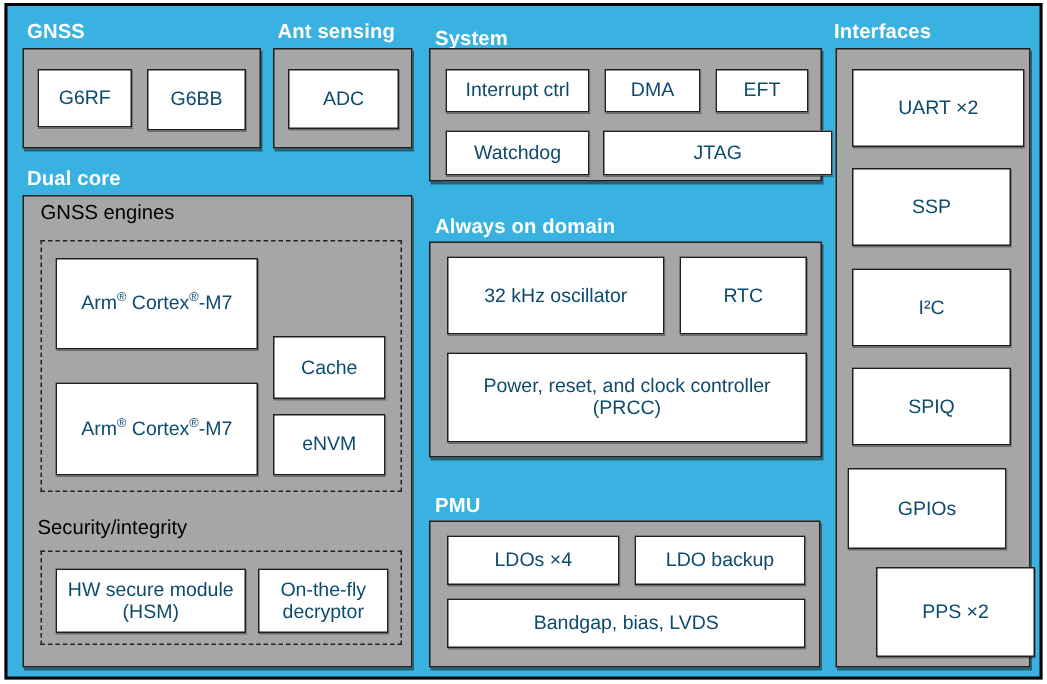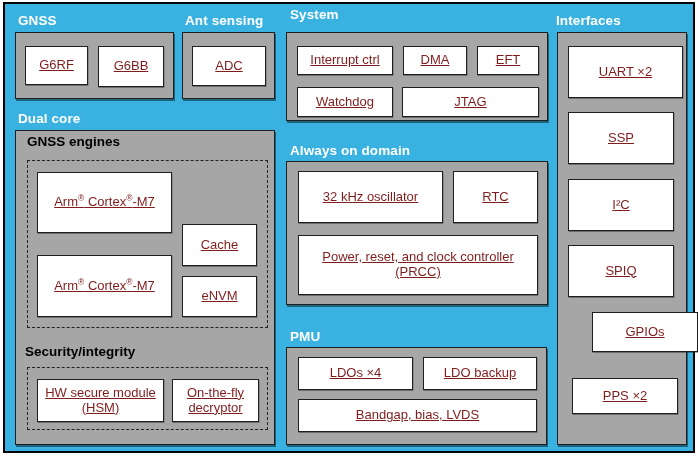--- a/index.html
+++ b/index.html
@@ -18,45 +18,45 @@
     position:absolute;left:3px;top:2px;width:688px;height:447px;
     background:var(--panel);border:2px solid #000;
   }
   
   .glabel{
     position:absolute;color:#fff;font-weight:700;font-size:13.5px;
     letter-spacing:.1px;white-space:nowrap;
   }
   
   .sublabel{
-    position:absolute;color:#000;font-weight:700;font-size:13.5px;white-space:nowrap;
+    position:absolute;color:#000;font-weight:400;font-size:13.5px;white-space:nowrap;
   }
   .gbox{
     position:absolute;background:var(--container);
     border:1.5px solid var(--border);
     box-shadow:1px 2px 0 rgba(0,0,0,.45);
     box-sizing:border-box;
   }
   .wbox{
     position:absolute;background:#fff;
     border:1.4px solid var(--border);
     box-shadow:.5px 1px 0 rgba(0,0,0,.35);
     box-sizing:border-box;
     display:flex;align-items:center;justify-content:center;
-    text-align:center;font-size:13px;color:#7f1d1d;line-height:1.15;text-decoration:underline;
+    text-align:center;font-size:13px;color:#0c4a6e;line-height:1.15;
   }
   .dashed{
     position:absolute;border:1.7px dashed #222;box-sizing:border-box;
   }
   sup{font-size:8.5px;line-height:0;vertical-align:super;}
 
   
   #lbl-gnss{left:18px;top:13px}
   #lbl-ant{left:185px;top:13px}
-  #lbl-system{left:290px;top:7px}
+  #lbl-system{left:290px;top:18px}
   #lbl-interfaces{left:556px;top:13px}
   #lbl-dualcore{left:18px;top:111px}
   #lbl-alwayson{left:290px;top:143px}
   #lbl-pmu{left:290px;top:329px}
   #lbl-engines{left:27px;top:134px}
   #lbl-security{left:25px;top:344px}
 
   #box-gnss{left:15px;top:32px;width:159px;height:67px}
   #box-ant{left:182px;top:32px;width:93px;height:67px}
   #box-system{left:286px;top:32px;width:262px;height:89px}
@@ -69,28 +69,28 @@
   #dash-security{left:27px;top:367px;width:241px;height:63px}
 
   #b-g6rf{left:25px;top:46px;width:63px;height:39px}
   #b-g6bb{left:98px;top:46px;width:66px;height:41px}
   #b-adc{left:192px;top:46px;width:74px;height:40px}
 
   #b-intctrl{left:297px;top:46px;width:96px;height:29px}
   #b-dma{left:403px;top:46px;width:64px;height:29px}
   #b-eft{left:477px;top:46px;width:62px;height:29px}
   #b-watchdog{left:297px;top:87px;width:96px;height:30px}
-  #b-jtag{left:402px;top:87px;width:137px;height:30px}
+  #b-jtag{left:402px;top:87px;width:153px;height:30px}
 
   #b-uart{left:568px;top:46px;width:115px;height:52px}
   #b-ssp{left:568px;top:112px;width:106px;height:52px}
   #b-i2c{left:568px;top:179px;width:106px;height:52px}
   #b-spiq{left:568px;top:245px;width:106px;height:52px}
-  #b-gpios{left:592px;top:312px;width:106px;height:40px}
-  #b-pps{left:572px;top:378px;width:106px;height:36px}
+  #b-gpios{left:565px;top:312px;width:106px;height:54px}
+  #b-pps{left:584px;top:378px;width:106px;height:60px}
 
   #b-arm1{left:37px;top:172px;width:135px;height:61px}
   #b-eram{left:182px;top:172px;width:75px;height:42px}
   #b-cache{left:182px;top:224px;width:75px;height:42px}
   #b-arm2{left:37px;top:255px;width:135px;height:62px}
   #b-envm{left:182px;top:276px;width:75px;height:41px}
 
   #b-hsm{left:37px;top:379px;width:127px;height:43px}
   #b-otf{left:172px;top:379px;width:87px;height:43px}
 

